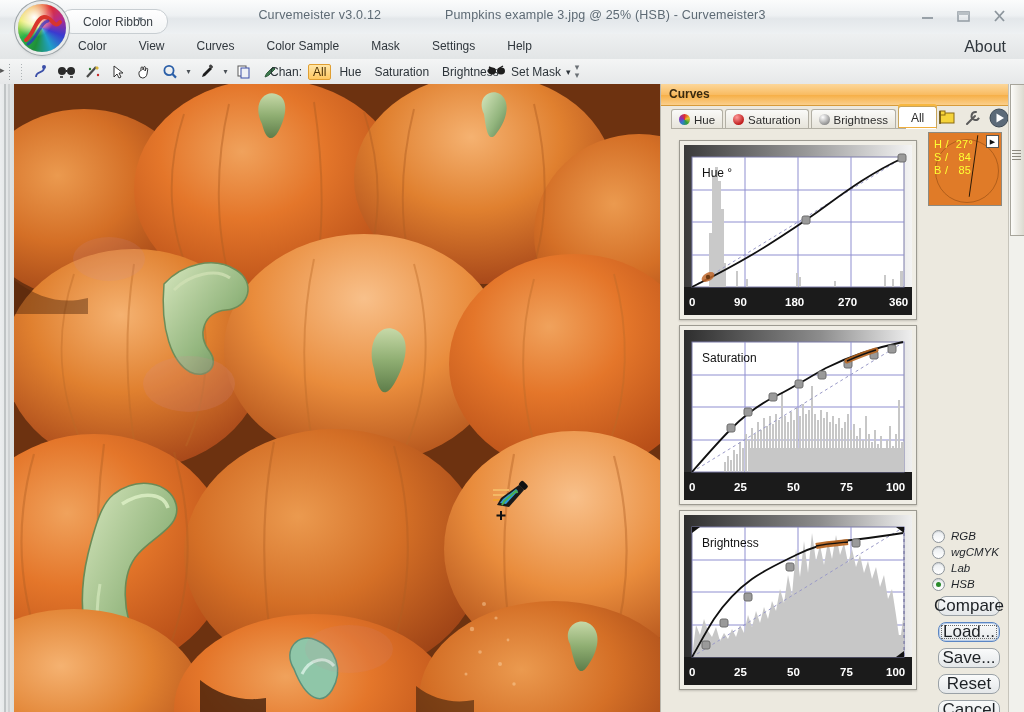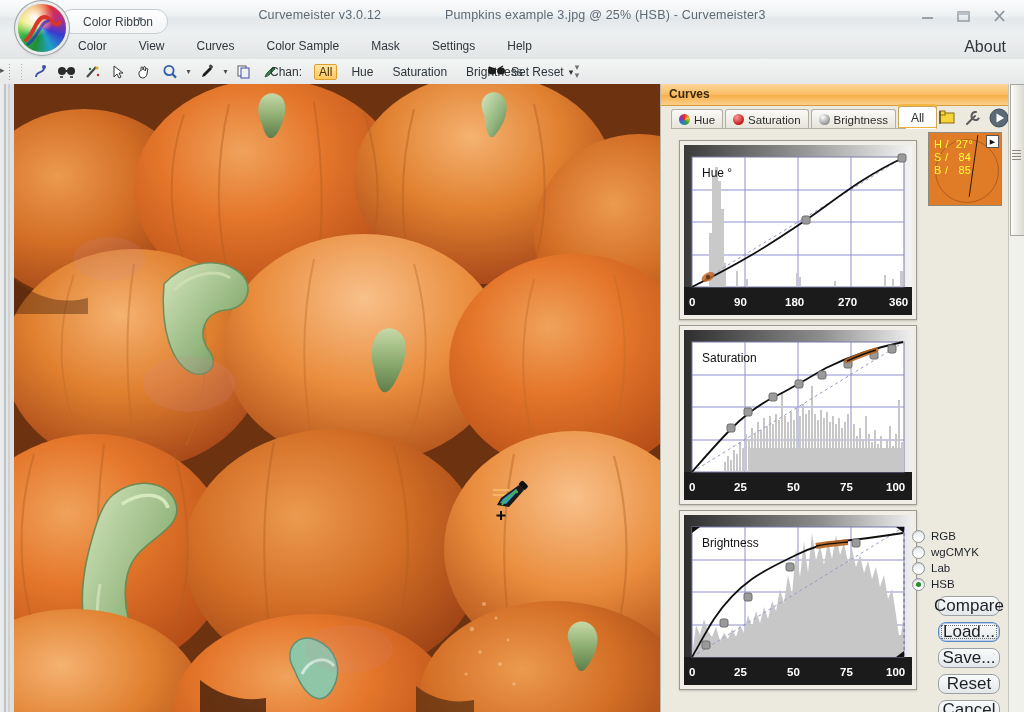--- a/index.html
+++ b/index.html
@@ -66,21 +66,21 @@
     border-bottom:1px solid #b9bec1;
   }
   .tb-grip{position:absolute;left:8px;top:4px;width:3px;height:17px;
     background-image:radial-gradient(#9aa0a4 45%,transparent 46%);background-size:3px 3px;}
   .tb-left-arrow{position:absolute;left:0px;top:6px;font-size:9px;color:#555;}
   .tb-grip2{position:absolute;left:20px;top:4px;width:3px;height:17px;
     background-image:radial-gradient(#aeb3b6 45%,transparent 46%);background-size:3px 3px;}
   .tb-icons{position:absolute;left:28px;top:0;height:25px;display:flex;align-items:center;gap:2px;}
   .tb-ico{width:24px;height:22px;display:flex;align-items:center;justify-content:center;border-radius:3px;}
   .tb-caret{font-size:8px;color:#4a5056;width:9px;text-align:center;}
-  .chan-wrap{position:absolute;left:270px;top:0;height:25px;display:flex;align-items:center;gap:9px;font-size:12px;color:#2d343a;}
+  .chan-wrap{position:absolute;left:270px;top:0;height:25px;display:flex;align-items:center;gap:3px;font-size:12px;color:#2d343a;}
   .chan-label{margin-right:3px;}
   .chan-opt{padding:1px 5px;border-radius:2px;}
   .chan-opt.active{
     background:linear-gradient(to bottom,#ffe6a8,#ffc861);
     border:1px solid #e09f32;padding:0 4px;color:#4a3005;
   }
   .setmask{position:absolute;left:487px;top:0;height:25px;display:flex;align-items:center;gap:5px;font-size:12px;color:#2d343a;}
   .tb-right{position:absolute;right:443px;top:4px;width:8px;height:17px;color:#6b7176;font-size:9px;text-align:center;line-height:8px;}
 
   
@@ -145,21 +145,21 @@
 
   
   .graphbox{
     position:absolute;width:236px;height:178px;background:#f0eee6;
     border:1px solid #9c9a91;box-shadow:0 1px 2px rgba(0,0,0,.18);
   }
   .gb-inner{position:absolute;left:4px;top:4px;width:228px;height:170px;overflow:hidden;}
   .gb-arrow{position:absolute;left:112px;top:4px;width:22px;height:12px;}
 
   
-  .radios{position:absolute;left:912px;top:528px;width:84px;}
+  .radios{position:absolute;left:932px;top:528px;width:84px;font-style:italic;}
   .radio-row{display:flex;align-items:center;gap:6px;height:16px;font-size:11.5px;color:#1f2328;}
   .radio{
     width:11px;height:11px;border-radius:50%;
     background:linear-gradient(to bottom,#e9edf0,#ffffff);
     border:1px solid #8d949a;box-shadow:inset 0 1px 1px rgba(0,0,0,.12);
     display:flex;align-items:center;justify-content:center;flex:none;
   }
   .radio .dot{width:5px;height:5px;border-radius:50%;background:#2b8a2b;display:none;}
   .radio.on .dot{display:block;}
   .btns{position:absolute;left:938px;top:596px;width:62px;}
@@ -321,21 +321,21 @@
     </div>
 
     <div class="setmask">
       <span>
         <svg width="19" height="14">
             <ellipse cx="5" cy="8" rx="4" ry="3.4" fill="#1d1d1d"></ellipse>
             <ellipse cx="14" cy="8" rx="4" ry="3.4" fill="#1d1d1d"></ellipse>
             <path d="M2 4 L6 6 M11 6 L16 3" stroke="#1d1d1d" stroke-width="1.4" fill="none"></path>
           </svg>
       </span>
-      <span>Set Reset</span>
+      <span>Set Mask</span>
       <span style="font-size:9px;">▾</span>
     </div>
     <div class="tb-right">▾<br>▾</div>
   </div>
 
   <div class="img-frame">
     <div class="img-rail">
       <div class="bar"></div>
         <div class="bar2"></div>
     </div>

